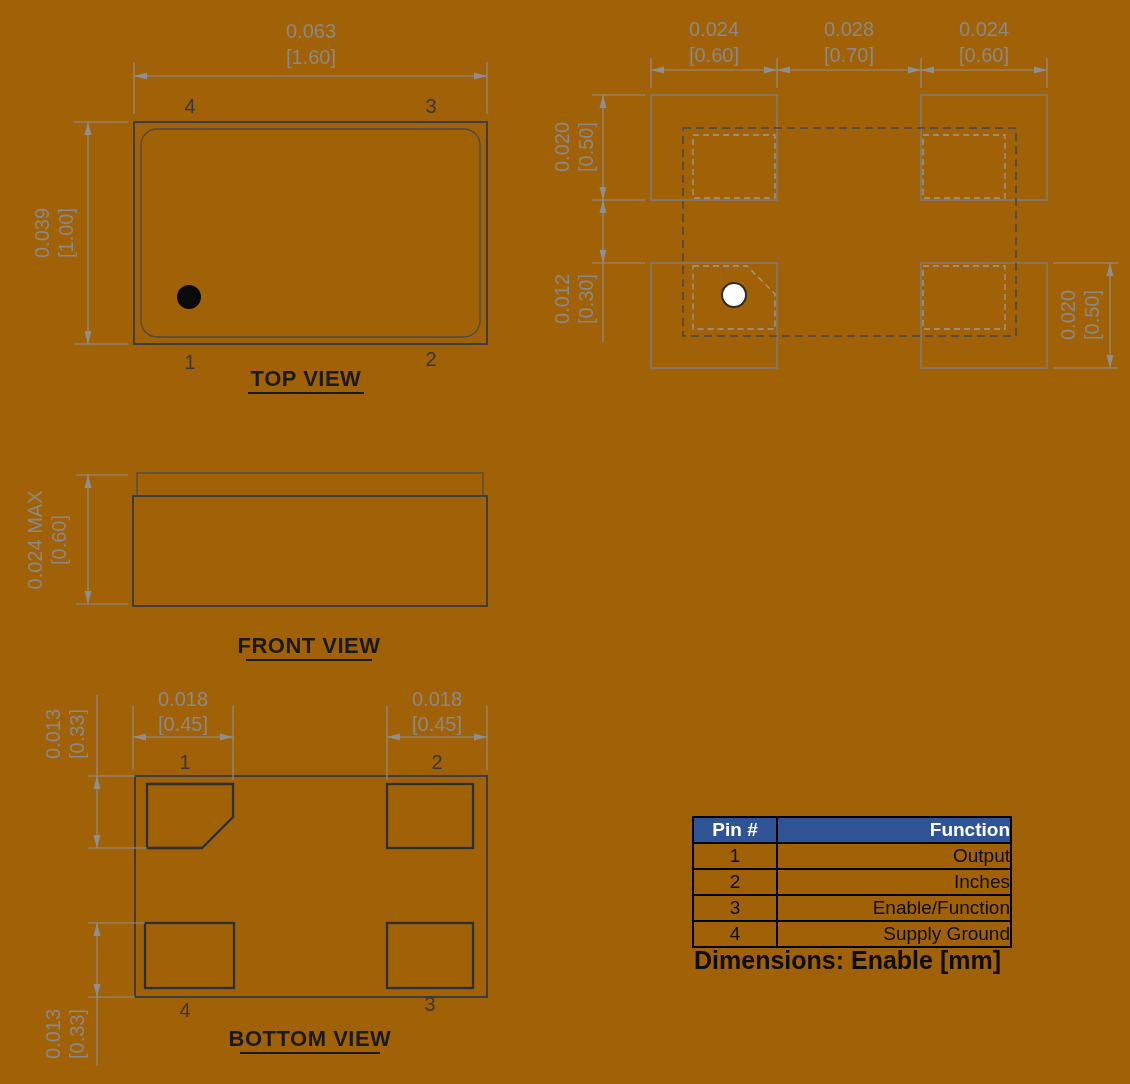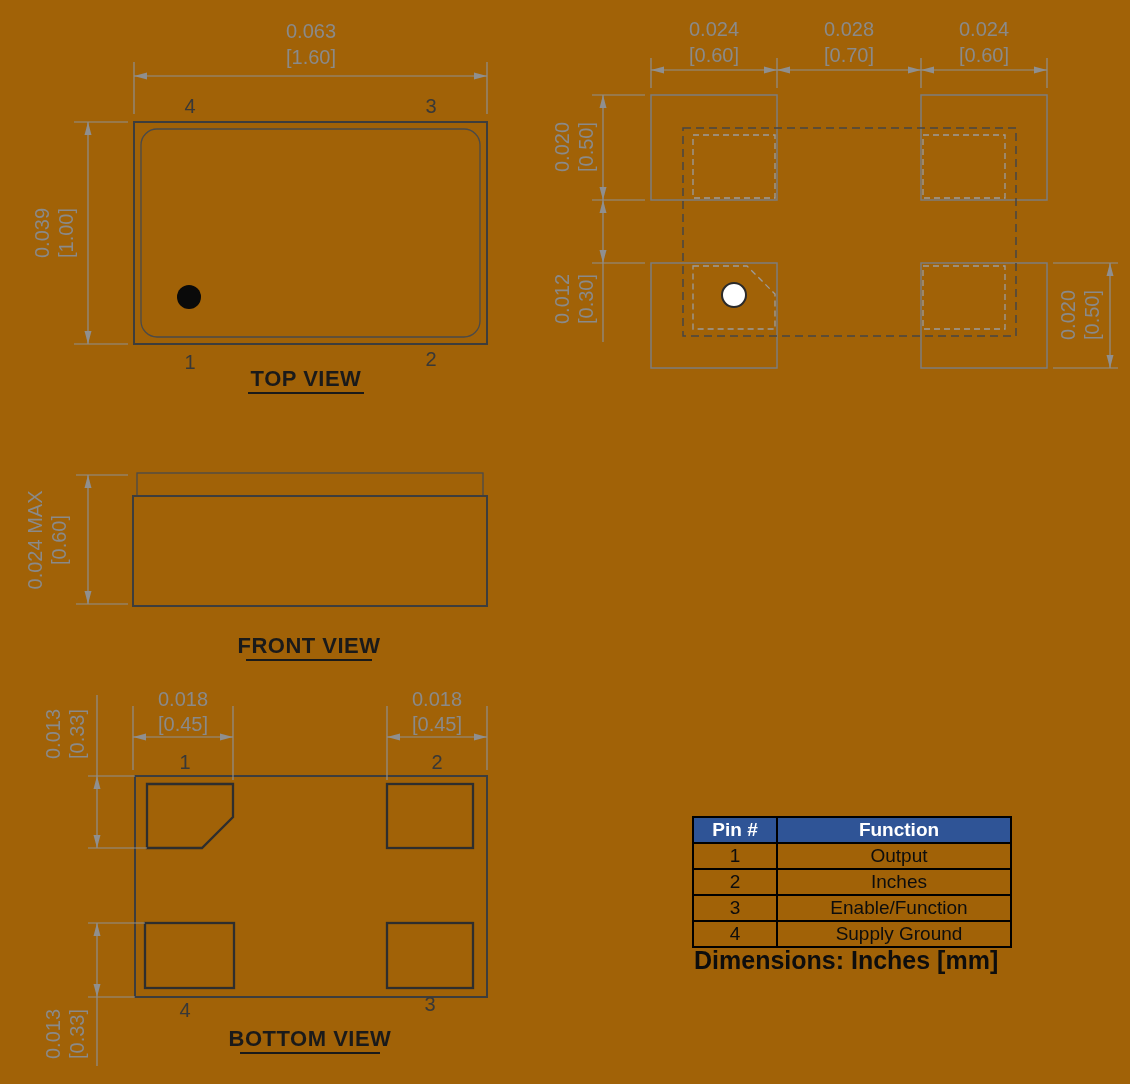--- a/index.html
+++ b/index.html
@@ -18,21 +18,21 @@
   
   .dim   {font:20px "Liberation Sans", sans-serif;fill:#8a8a8a;}
   .pin   {font:20px "Liberation Sans", sans-serif;fill:#383838;}
   .title {font:bold 22px "Liberation Sans", sans-serif;fill:#1a1a1a;letter-spacing:.5px;}
   
   .pin-table{position:absolute;left:692px;top:788px;width:320px;border-collapse:collapse;
              font-family:"Liberation Sans", sans-serif;font-size:19px;color:#0d0d0d;margin-top:28px;}
   .pin-table td,.pin-table th{border:2px solid #000;height:24px;padding:0;line-height:24px;}
   .pin-table th{background:#2F5496;color:#fff;font-weight:bold;text-align:left;}
   .pin-table .c1{width:82px;text-align:center;}
-  .pin-table .c2{padding-left:10px;text-align:center;}
+  .pin-table .c2{padding-left:10px;text-align:right;}
   .pin-table th.c1{text-align:center;}
   .footer-note{position:absolute;left:694px;top:946px;font-family:"Liberation Sans", sans-serif;
                font-weight:bold;font-size:25px;color:#0d0d0d;}
 </style>
 </head>
 <body>
 
 <div class="page">
 
 <svg width="1130" height="1084" viewBox="0 0 1130 1084">
@@ -204,15 +204,15 @@
       <td class="c1">3</td>
       <td class="c2">Enable/Function</td>
     </tr>
     <tr>
       <td class="c1">4</td>
       <td class="c2">Supply Ground</td>
     </tr>
   </tbody>
     </table>
 
-  <div class="footer-note">Dimensions: Inches [mm]</div>
+  <div class="footer-note">Dimensions: Enable [mm]</div>
 
 </div>
 
 </body></html>

